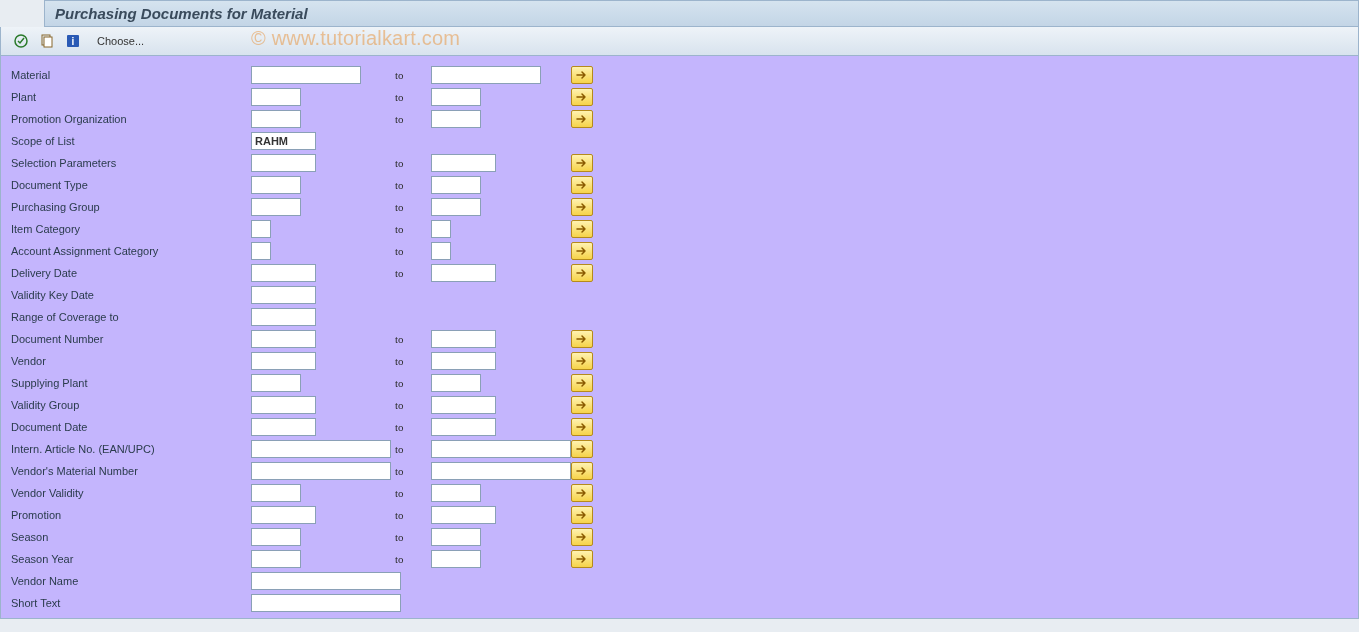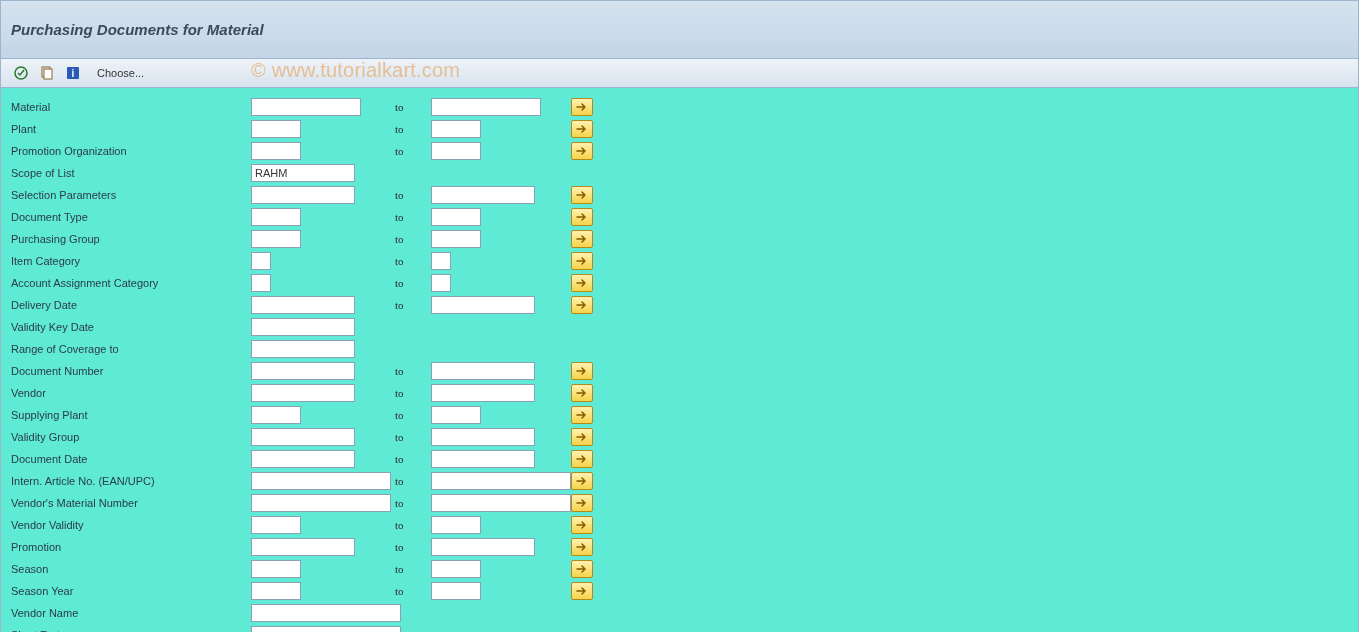--- a/index.html
+++ b/index.html
@@ -7,25 +7,26 @@
     margin: 0; padding: 0;
     font-family: Arial, Helvetica, sans-serif;
     font-size: 11px;
     background: #e8edf2;
     color: #2a2a2a;
     width: 1359px;
   }
   .title-bar {
     background: linear-gradient(#d5e3ef, #c3d5e6);
     border: 1px solid #9cb4cc;
-    padding: 20px 10px;
+    padding: 4px 10px;
     font-size: 15px;
     font-weight: bold;
     font-style: italic;
     color: #3a4b5c;
+    margin-left: 44px;
   }
   .toolbar {
     background: linear-gradient(#eef3f8, #d8e3ee);
     border: 1px solid #9cb4cc;
     border-top: none;
     padding: 4px 10px;
     display: flex;
     align-items: center;
     gap: 6px;
     position: relative;
@@ -45,22 +46,22 @@
     left: 250px; top: 0px;
     font-size: 20px;
     color: rgba(232,152,70,0.55);
     font-family: Arial, sans-serif;
     pointer-events: none;
     letter-spacing: 0.2px;
   }
   .content {
     border: 1px solid #9cb4cc;
     border-top: none;
-    background: #5eead4;
-    padding: 8px 10px 12px 10px;
+    background: #c4b5fd;
+    padding: 8px 10px 4px 10px;
   }
   .row {
     display: flex;
     align-items: center;
     height: 22px;
     border-bottom: 0px;
   }
   .label {
     width: 240px;
     padding-left: 0px;
@@ -73,21 +74,21 @@
   input.inp {
     height: 18px;
     border: 1px solid #8aa0b6;
     background: #fff;
     font-size: 11px;
     padding: 0 3px;
     color: #333;
   }
   .w110 { width: 110px; }
   .w50  { width: 50px; }
-  .w80  { width: 104px; }
+  .w80  { width: 65px; font-weight: bold; }
   .w20  { width: 20px; }
   .w140 { width: 140px; }
   .w285 { width: 285px; }
   .multi-btn {
     width: 22px; height: 18px;
     background: linear-gradient(#fff2b0, #f6d34a);
     border: 1px solid #b58a1c;
     border-radius: 2px;
     display: inline-flex;
     align-items: center;

